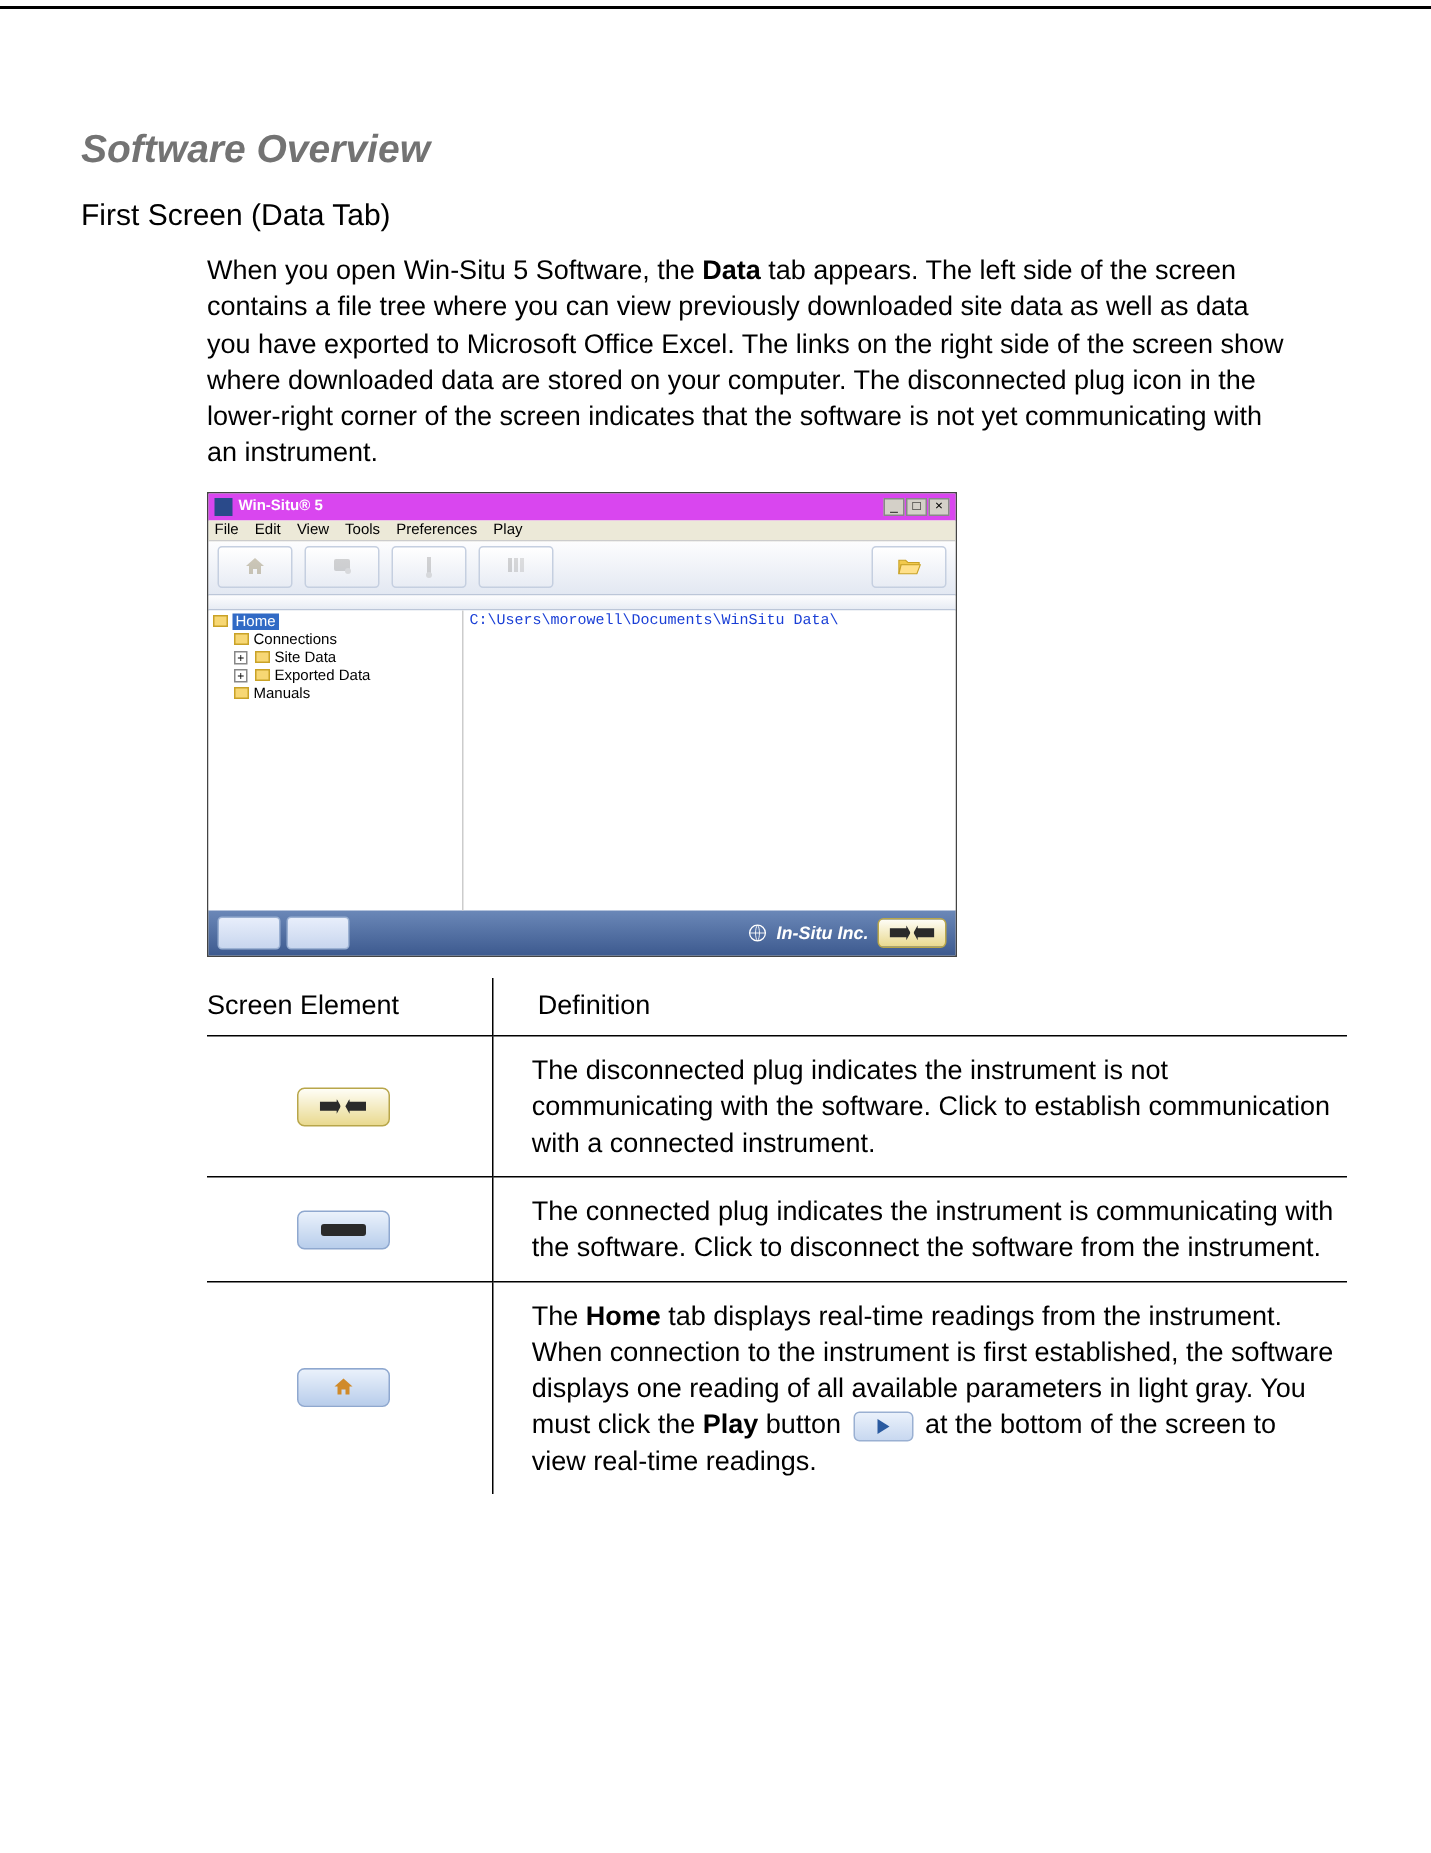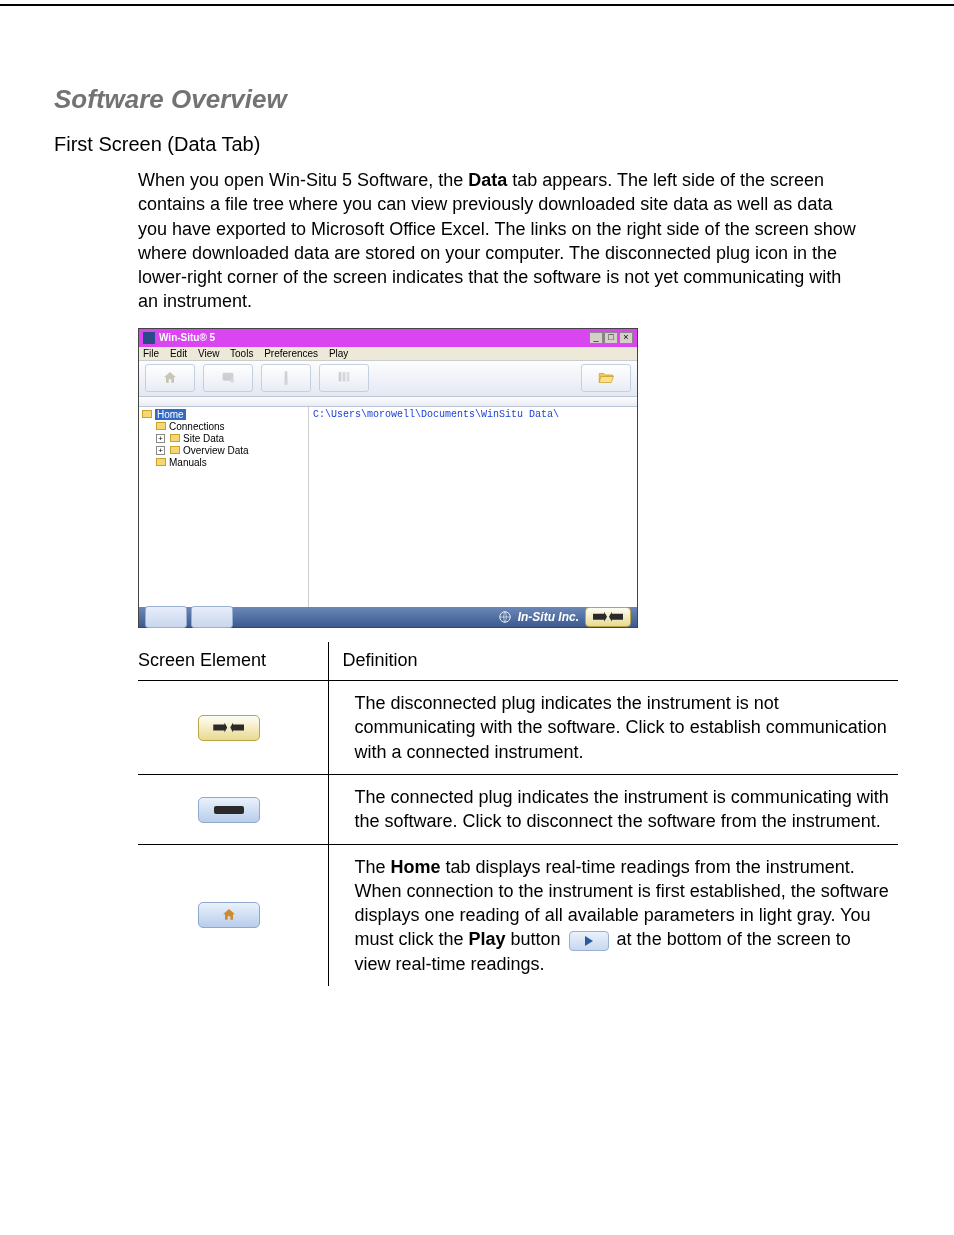--- a/index.html
+++ b/index.html
@@ -127,21 +127,21 @@
     display:inline-block; margin-right:2px; background:#fff; color:#000;
   }
   .content-path {
     flex: 1;
     padding: 2px 4px;
     font-family: "Courier New", monospace;
     font-size: 10px;
     color: #1a3fd6;
   }
   .statusbar {
-    height: 20px;
+    height: 30px;
     background: linear-gradient(#6b88b8,#3d5a8f);
     display: flex;
     align-items: center;
     padding: 2px 6px;
     gap: 4px;
   }
   .status-btn {
     width: 42px; height: 22px;
     border: 1px solid #9ab0d2;
     border-radius: 3px;
@@ -173,21 +173,21 @@
   table.def th {
     text-align: left;
     font-weight: normal;
     padding: 6px 10px 8px 0;
     border-bottom: 1px solid #000;
   }
   table.def th:first-child {
     border-right: 1px solid #000;
     width: 190px;
   }
-  table.def th:last-child { padding-left: 14px; }
+  table.def th:last-child { padding-left: 30px; }
   table.def td {
     padding: 10px 8px 10px 0;
     border-bottom: 1px solid #000;
     vertical-align: middle;
   }
   table.def td:first-child {
     border-right: 1px solid #000;
     text-align: center;
   }
   table.def td:last-child { padding-left: 26px; }
@@ -309,21 +309,21 @@
               <span>Connections</span>
             </div>
           <div class="tree-item">
               <span class="tree-plus">+</span>
               <span class="fld"></span>
               <span>Site Data</span>
             </div>
           <div class="tree-item">
               <span class="tree-plus">+</span>
               <span class="fld"></span>
-              <span>Overview Data</span>
+              <span>Exported Data</span>
             </div>
           <div class="tree-item">
               <span class="fld"></span>
               <span>Manuals</span>
             </div>
         </div>
       </div>
       <div class="content-path">C:\Users\morowell\Documents\WinSitu Data\</div>
     </div>
     <div class="statusbar">

